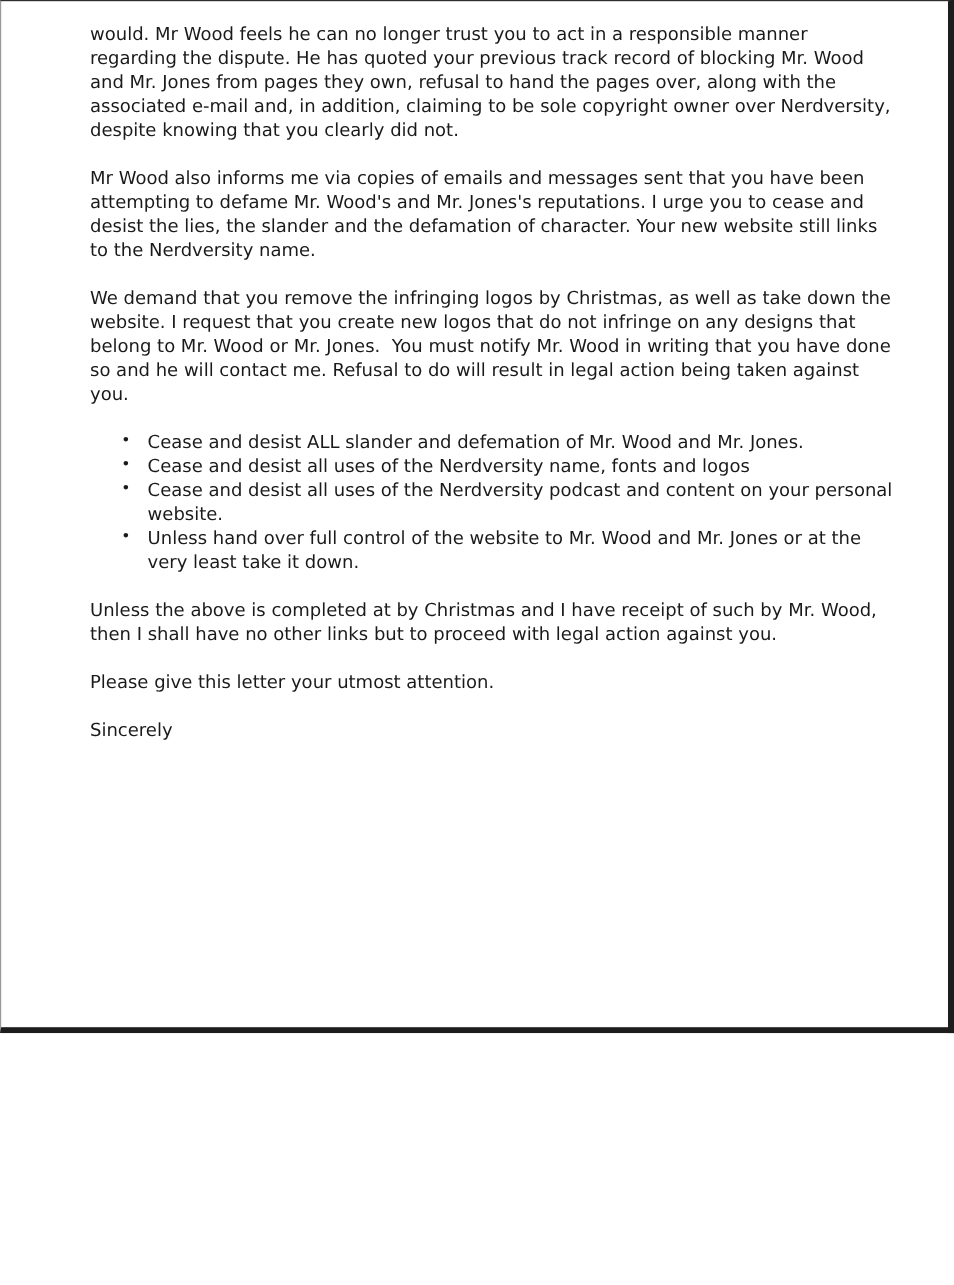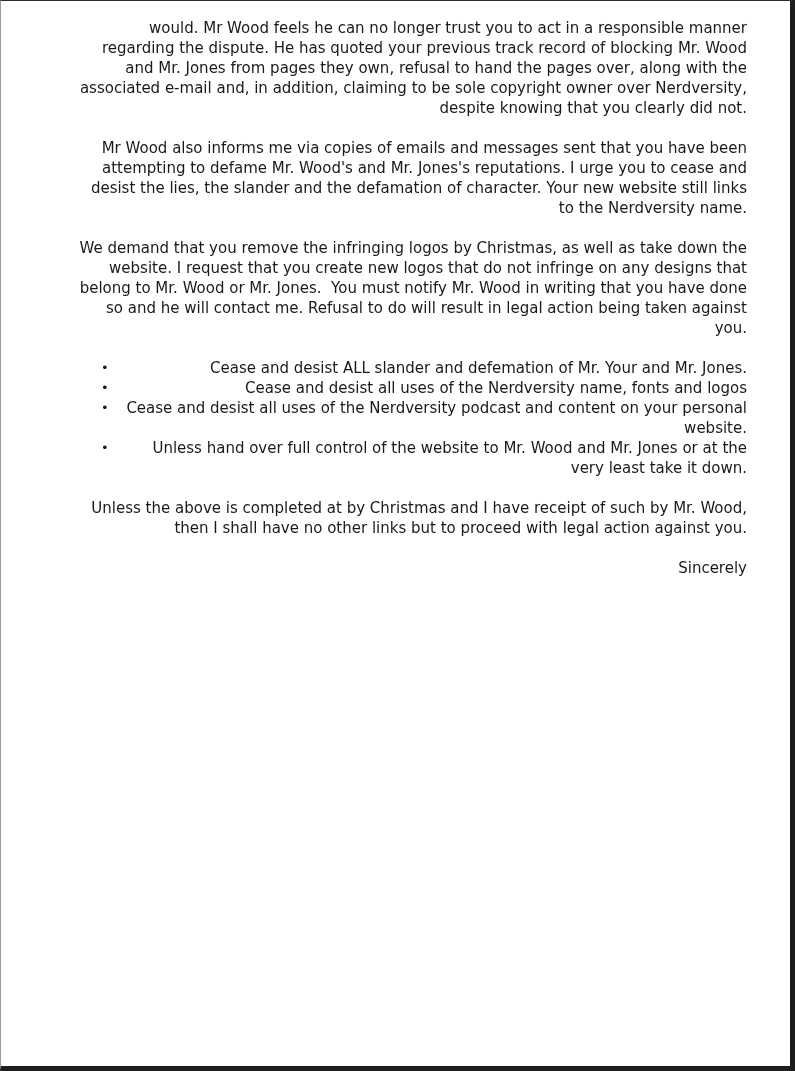--- a/index.html
+++ b/index.html
@@ -3,29 +3,28 @@
 <meta charset="utf-8">
 <style>
   html, body {
     margin: 0;
     padding: 0;
     background: #ffffff;
   }
   .page {
     box-sizing: border-box;
     width: 795px;
-    height: 1071px;
+    height: 861px;
     background: #ffffff;
     border-top: 1px solid #2e2e2e;
     border-left: 1px solid #9a9a9a;
     border-right: 5px solid #1d1d1d;
     border-bottom: 5px solid #1d1d1d;
     padding: 17px 43px 0 74px;
     overflow: hidden;
-    text-align: right;
   }
   .content {
     font-family: "DejaVu Sans", "Liberation Sans", sans-serif;
     font-size: 15px;
     line-height: 20px;
     color: #1a1a1a;
     letter-spacing: 0;
   }
   .content p {
     margin: 20px 0;
@@ -63,35 +62,36 @@
 
     <p>Mr Wood also informs me via copies of emails and messages sent that you have been attempting to defame Mr. Wood's and Mr. Jones's reputations. I urge you to cease and desist the lies, the slander and the defamation of character. Your new website still links to the Nerdversity name.</p>
 
     <p>We demand that you remove the infringing logos by Christmas, as well as take down the website. I request that you create new logos that do not infringe on any designs that belong to Mr. Wood or Mr. Jones.  You must notify Mr. Wood in writing that you have done so and he will contact me. Refusal to do will result in legal action being taken against you.</p>
 
 
 
     <ul class="demands">
       <li>
         <span class="bullet-dot">•</span>
-        <span>Cease and desist ALL slander and defemation of Mr. Your and Mr. Jones.</span>
+        <span>Cease and desist ALL slander and defemation of Mr. Wood and Mr. Jones.</span>
       </li>
       <li>
         <span class="bullet-dot">•</span>
         <span>Cease and desist all uses of the Nerdversity name, fonts and logos</span>
       </li>
       <li>
         <span class="bullet-dot">•</span>
         <span>Cease and desist all uses of the Nerdversity podcast and content on your personal website.</span>
       </li>
       <li>
         <span class="bullet-dot">•</span>
         <span>Unless hand over full control of the website to Mr. Wood and Mr. Jones or at the very least take it down.</span>
       </li>
     </ul>
 
     <p>Unless the above is completed at by Christmas and I have receipt of such by Mr. Wood, then I shall have no other links but to proceed with legal action against you.</p>
 
+    <p>Please give this letter your utmost attention.</p>
 
     <p>Sincerely</p>
 
   </div>
 </div>
 
 </body></html>

